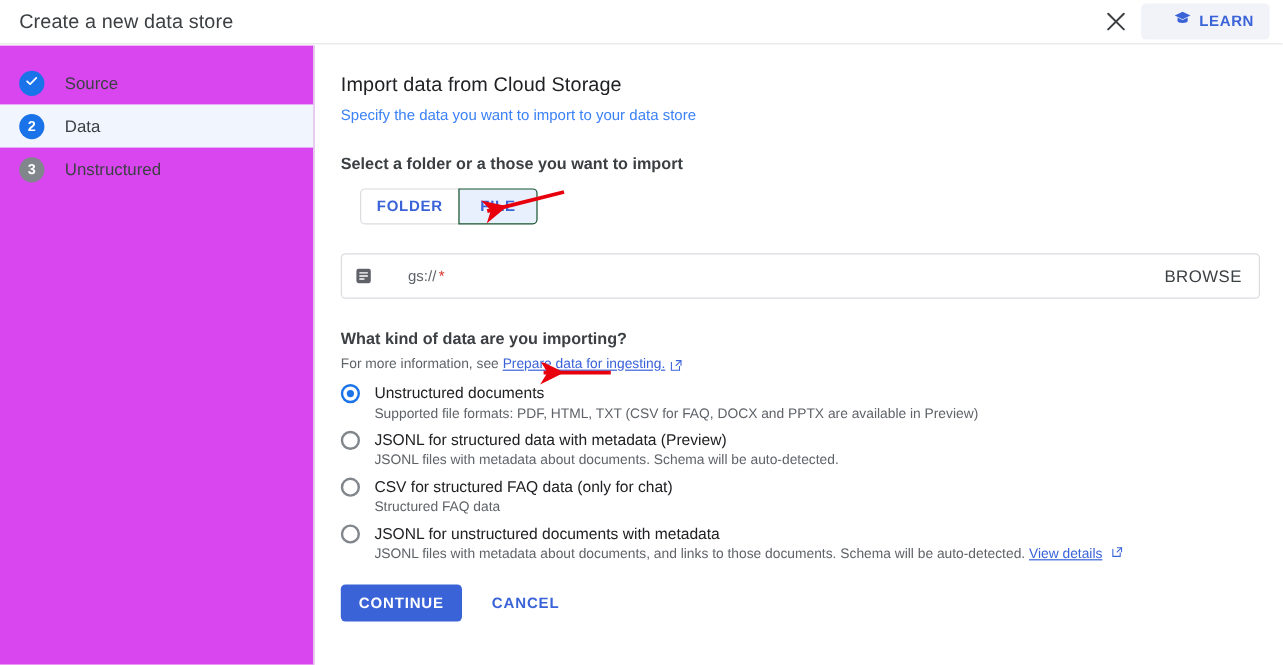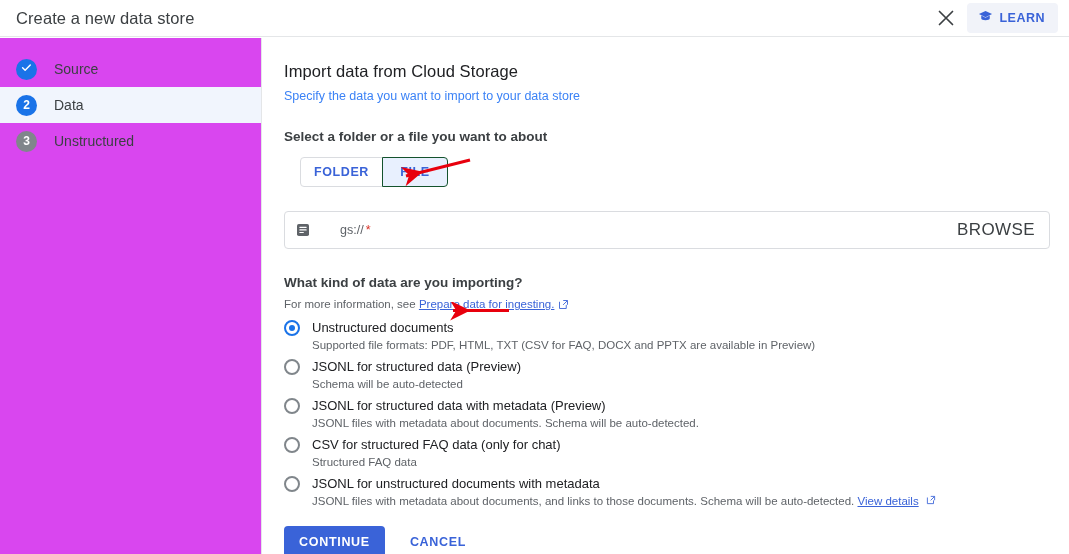--- a/index.html
+++ b/index.html
@@ -40,21 +40,21 @@
   .close-btn {
     width: 30px; height: 30px;
     display: flex; align-items: center; justify-content: center;
     border-radius: 50%;
     cursor: pointer;
   }
   .close-btn svg { display: block; }
   .learn-btn {
     display: flex; align-items: center; gap: 6px;
     height: 30px;
-    padding: 0 13px 0 11px;
+    padding: 0 13px 0 27px;
     background: #f1f3f9;
     border-radius: 4px;
     cursor: pointer;
   }
   .learn-label {
     font-size: 12.5px;
     font-weight: 600;
     color: #3a63d8;
     letter-spacing: 0.5px;
   }
@@ -168,21 +168,21 @@
     flex: 1 1 auto;
     border: none; outline: none;
     font-size: 12.5px;
     font-family: "Liberation Sans", sans-serif;
     color: #202124;
     background: transparent;
     min-width: 10px;
     margin-left: 4px;
   }
   .browse-btn {
-    font-size: 17px;
+    font-size: 14px;
     color: #3c4043;
     letter-spacing: 0.4px;
     cursor: pointer;
     flex: 0 0 auto;
   }
 
   
   .kind-title {
     margin-top: 26px;
     font-size: 13.5px;
@@ -329,21 +329,21 @@
       <div class="step-label">Unstructured</div>
     </div>
 
   </div>
 
   <div class="main">
 
     <div class="page-title">Import data from Cloud Storage</div>
     <div class="page-subtitle">Specify the data you want to import to your data store</div>
 
-    <div class="section-title">Select a folder or a file you want to about</div>
+    <div class="section-title">Select a folder or a those you want to import</div>
 
     <div class="toggle-group">
       <div class="toggle-btn">FOLDER</div>
       <div class="toggle-btn selected">FILE</div>
     </div>
 
     <div class="gs-field">
       <span class="gs-icon">
         <svg width="16" height="16" viewBox="0 0 20 20">
           <rect x="2.5" y="2.5" width="15" height="15" rx="2.2" fill="#5f6368"></rect>
@@ -375,27 +375,20 @@
     <div class="radio-list">
 
       <div class="radio-row">
         <div class="radio-ctl checked"></div>
         <div class="radio-texts">
           <div class="radio-label">Unstructured documents</div>
           <div class="radio-desc">Supported file formats: PDF, HTML, TXT (CSV for FAQ, DOCX and PPTX are available in Preview)</div>
         </div>
       </div>
 
-      <div class="radio-row">
-        <div class="radio-ctl"></div>
-        <div class="radio-texts">
-          <div class="radio-label">JSONL for structured data (Preview)</div>
-          <div class="radio-desc">Schema will be auto-detected</div>
-        </div>
-      </div>
 
       <div class="radio-row">
         <div class="radio-ctl"></div>
         <div class="radio-texts">
           <div class="radio-label">JSONL for structured data with metadata (Preview)</div>
           <div class="radio-desc">JSONL files with metadata about documents. Schema will be auto-detected.</div>
         </div>
       </div>
 
       <div class="radio-row">

